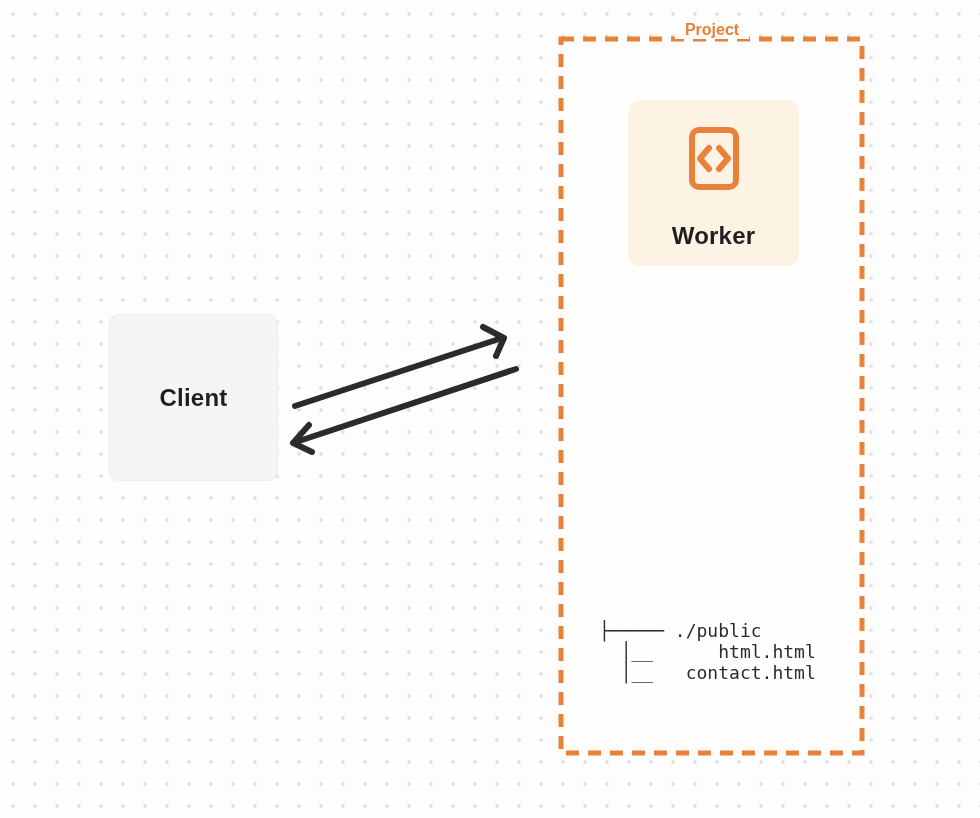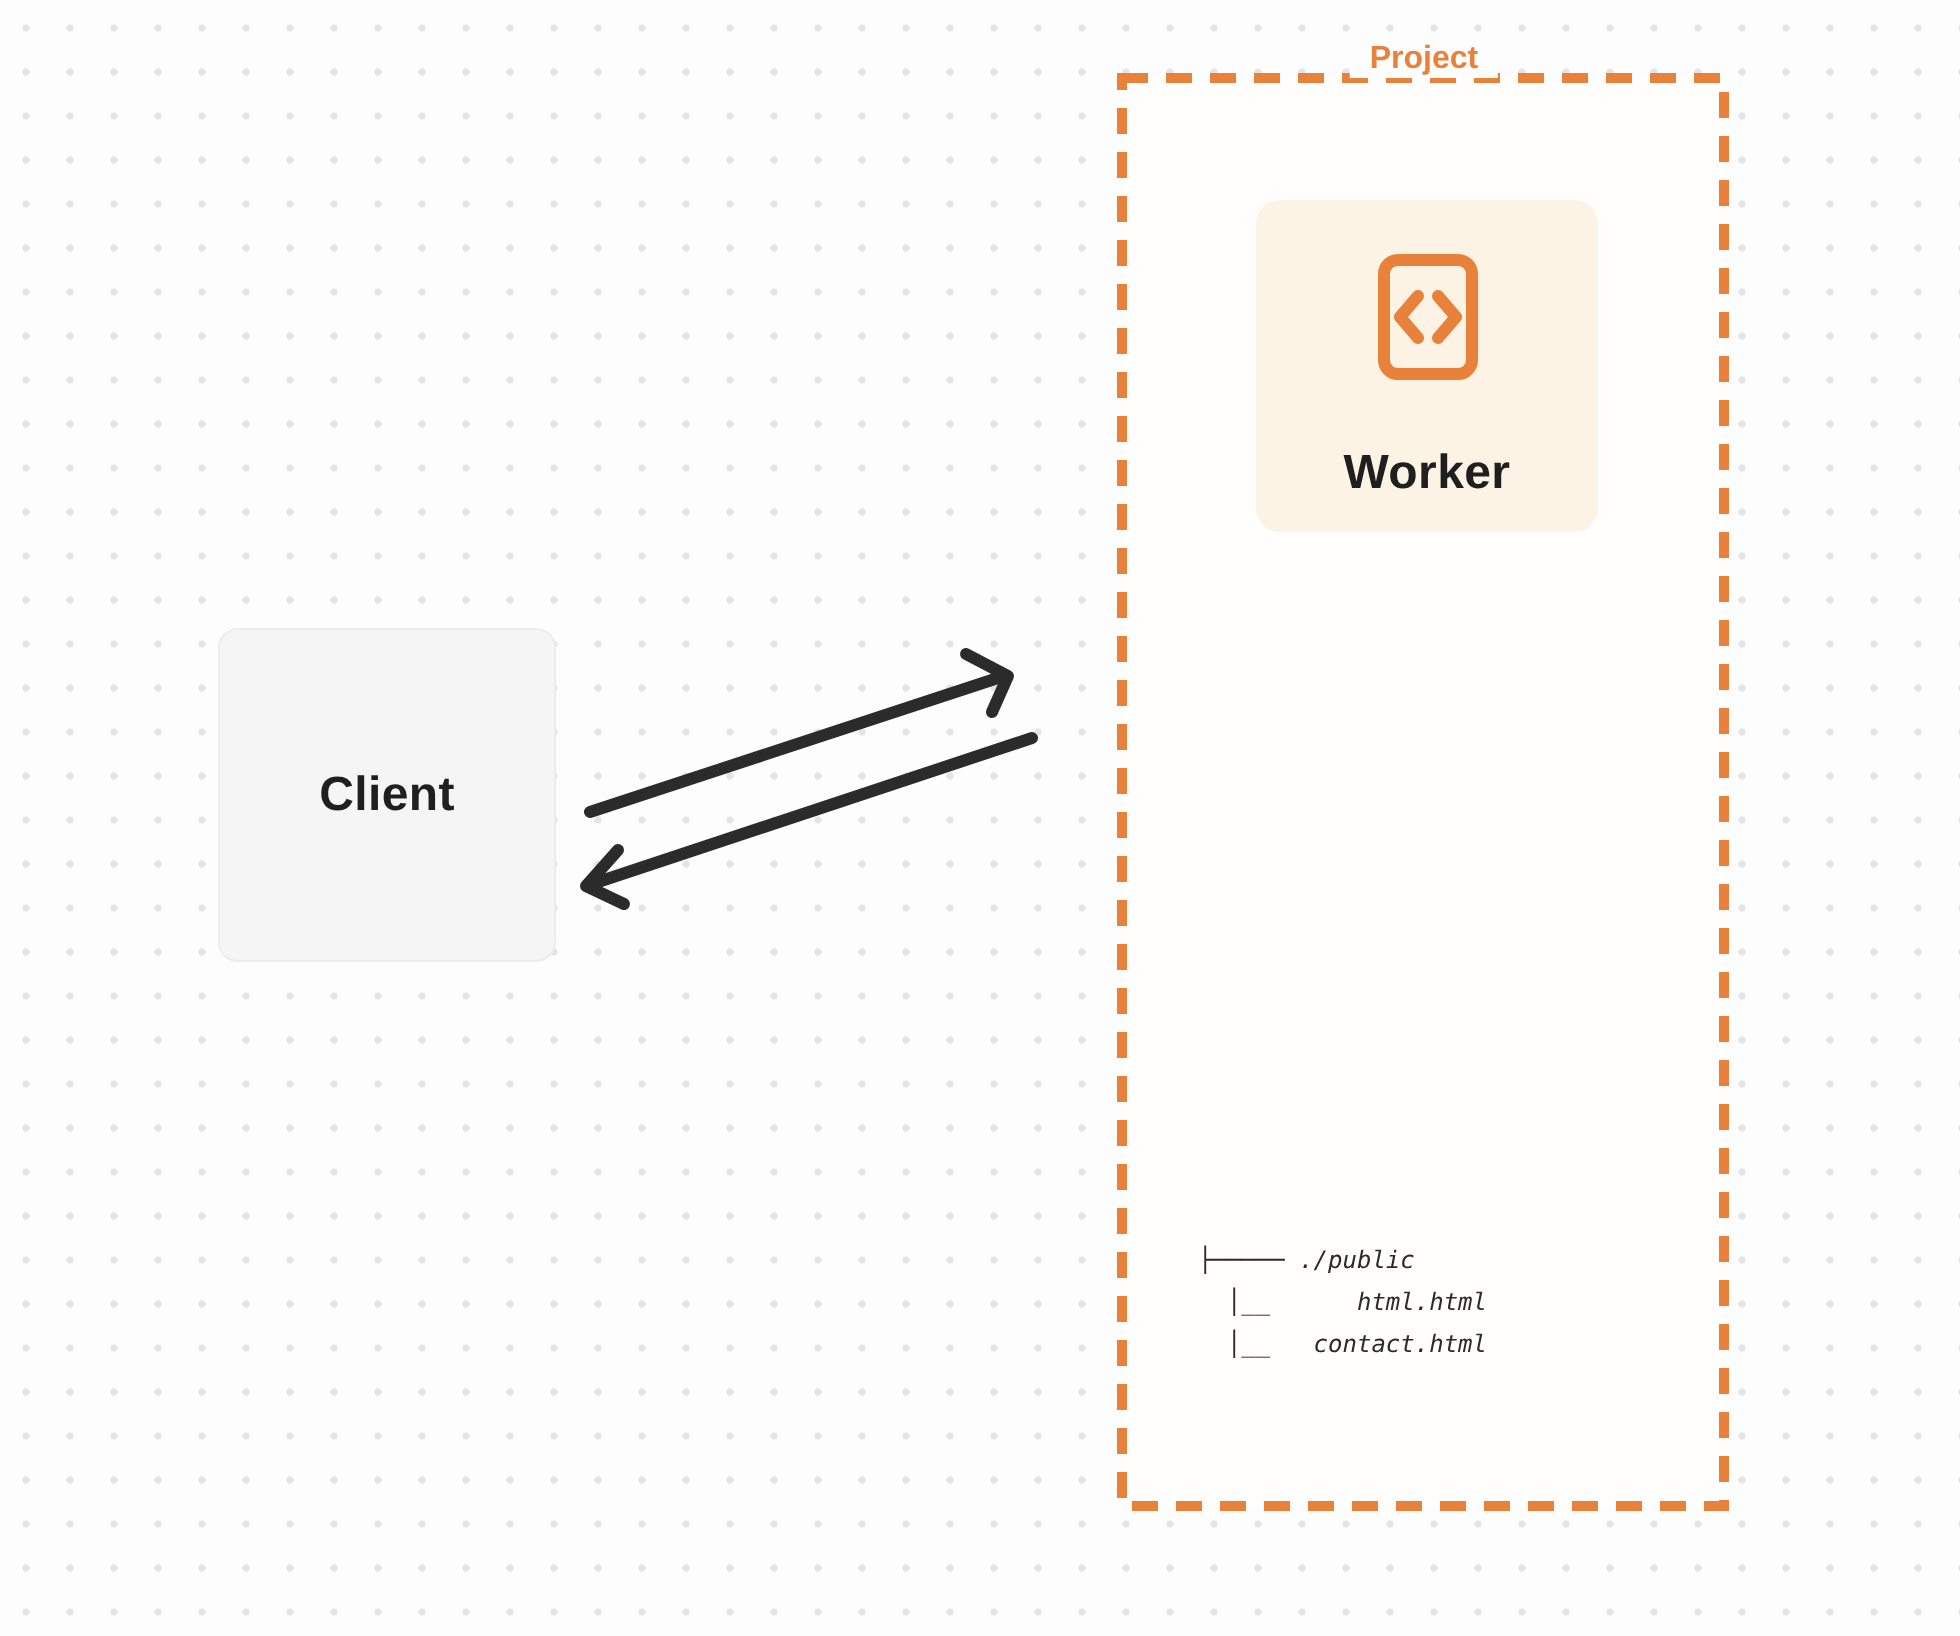--- a/index.html
+++ b/index.html
@@ -37,21 +37,21 @@
     display:flex;flex-direction:column;align-items:center;
   }
   .card.worker{left:628px;top:100px;padding-top:27px;box-sizing:border-box;}
   .card.assets{left:627px;top:446px;padding-top:37px;box-sizing:border-box;}
   .card .icon{flex:0 0 auto;}
   .card.worker .node-label{margin-top:28px;}
   .card.assets .node-label{margin-top:26px;}
   .file-tree{
     position:absolute;left:599px;top:620px;z-index:2;
     font-family:"DejaVu Sans Mono", monospace;
-    font-size:12px;line-height:21px;color:#2b2b2b;font-style:italic;
+    font-size:18px;line-height:21px;color:#2b2b2b;
   }
   .file-tree div{white-space:pre;}
 </style>
 </head>
 <body>
 
 <div class="canvas">
 
   <svg class="overlay" width="980" height="818" viewBox="0 0 980 818">
 

